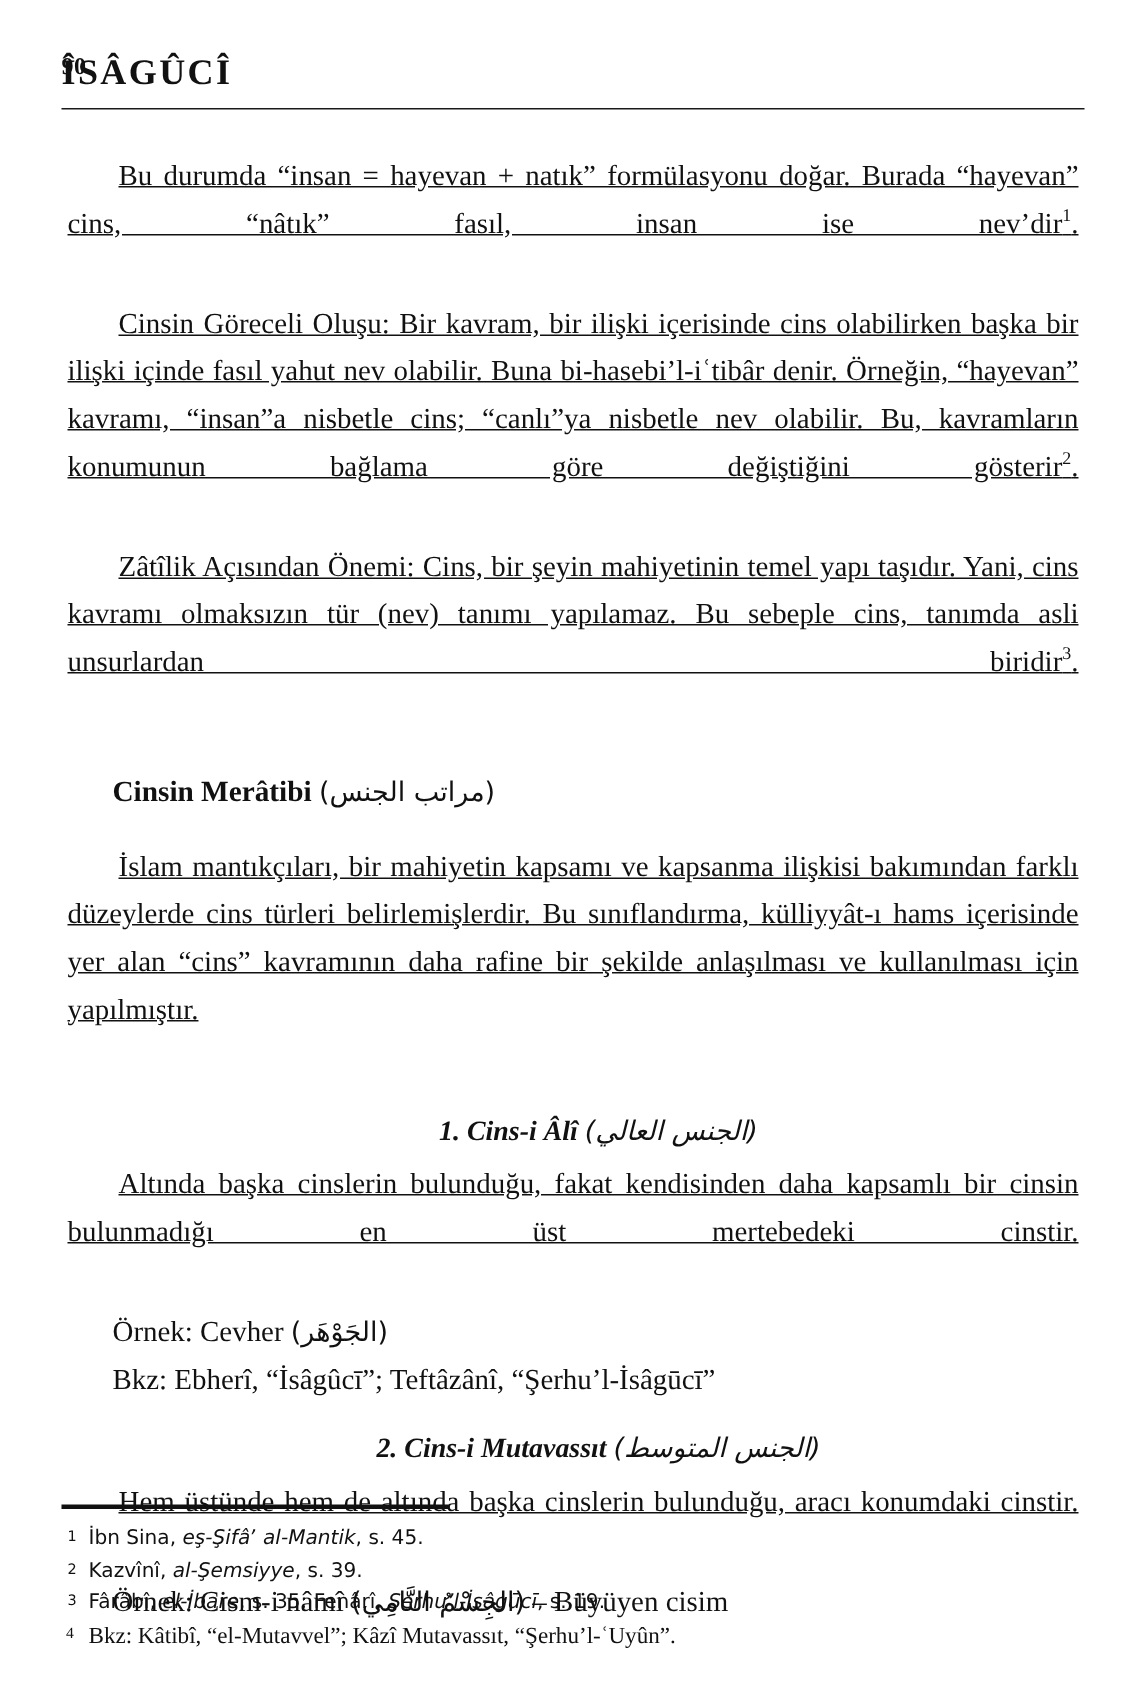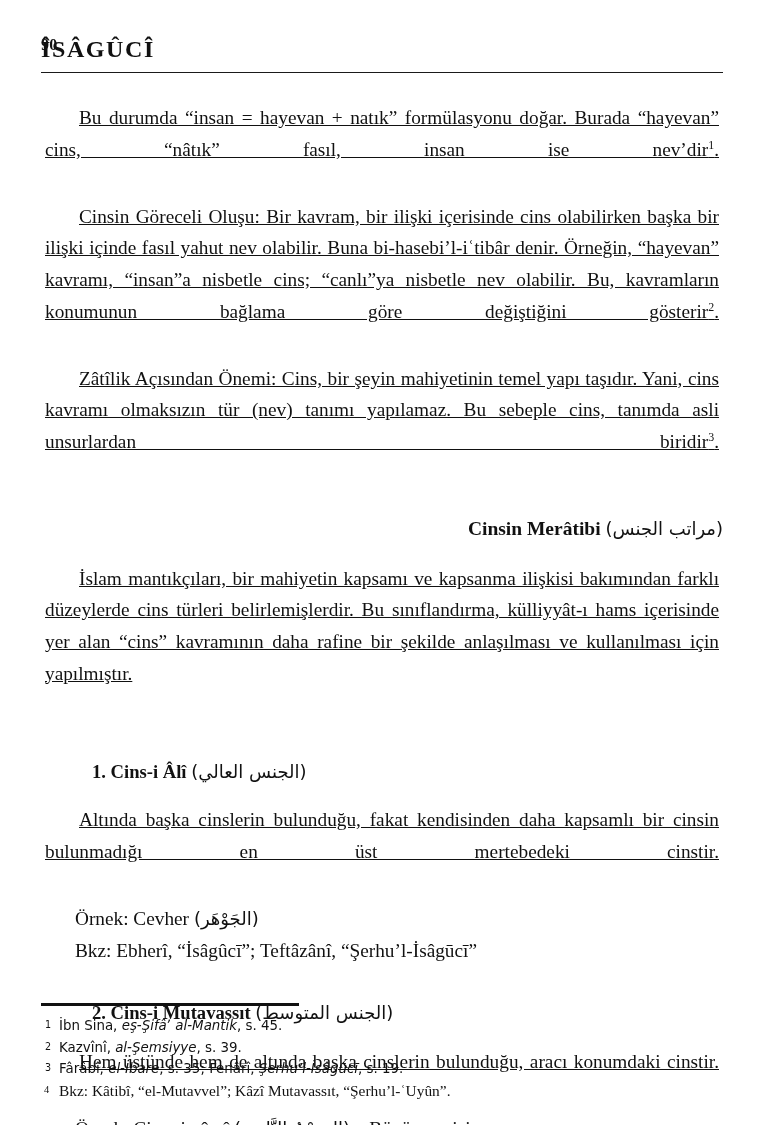--- a/index.html
+++ b/index.html
@@ -96,29 +96,30 @@
 
   .gap-sm { height: 14px; }
   .gap-md { height: 20px; }
 
   h2.subhead {
     margin: 0;
     font-size: 19.5px;
     font-weight: bold;
     line-height: 31.6px;
     text-indent: 34px;
-    text-align: right;
+    text-align: left;
   }
   h3.numhead {
-    margin: 17px;
+    margin: 0;
     font-size: 18.6px;
     font-weight: bold;
     line-height: 31.6px;
     text-indent: 34px;
-    text-align: left;
+    text-align: center;
+    font-style: italic;
   }
   .ar {
     font-family: "DejaVu Sans", sans-serif;
     font-size: 18px;
     direction: rtl;
     unicode-bidi: isolate;
     font-weight: normal;
   }
   p.example {
     margin: 0;

